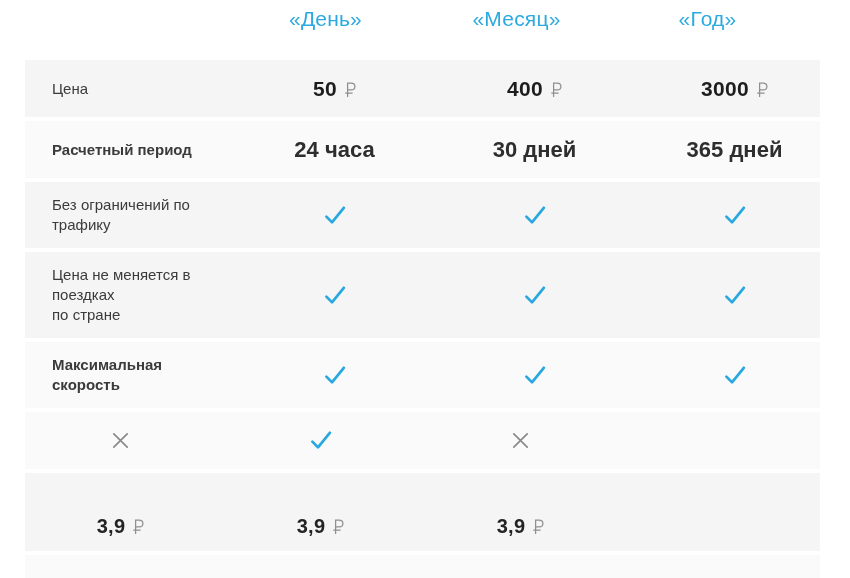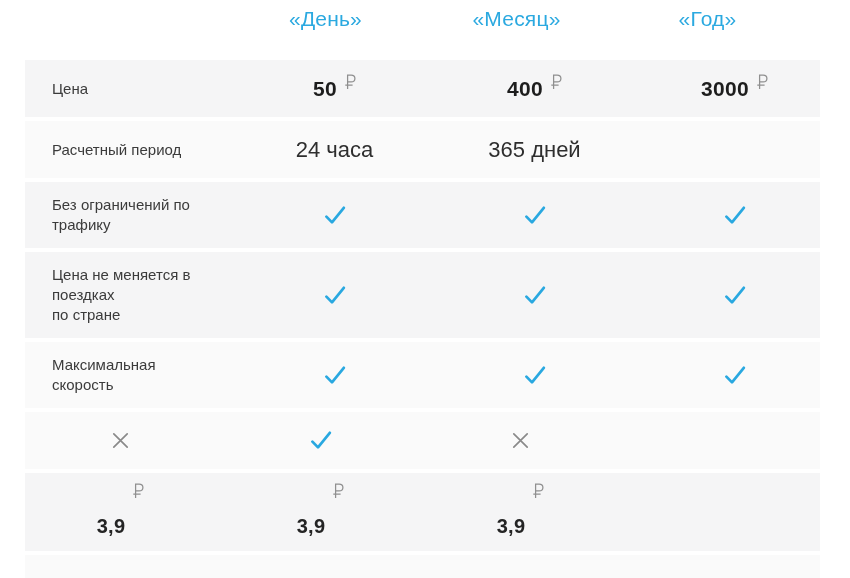--- a/index.html
+++ b/index.html
@@ -33,30 +33,30 @@
     letter-spacing:.2px;
   }
 
   
   .row{
     display:flex;align-items:center;box-sizing:border-box;
     min-height:57px;padding:13px 0;margin-bottom:4px;
     background:var(--rowbg);
     gap:9px;
   }
-  .row.alt{background:var(--rowbg-alt);}
+  .row.alt{background:var(--rowbg-alt);font-weight:bold;}
   .cell{box-sizing:border-box;}
   .cell.label{
     flex:0 0 205px;padding-left:27px;padding-right:10px;
     color:var(--label);font-size:15px;line-height:20px;
     white-space:pre-line;
   }
   .cell.value{
     flex:0 0 191px;text-align:center;
-    display:flex;align-items:flex-start;justify-content:center;
+    display:flex;align-items:flex-end;justify-content:center;
   }
   .plain{color:#2e2e2e;font-size:22px;}
   .price{color:var(--dark);font-size:21px;font-weight:700;letter-spacing:.3px;}
   .price-sm{color:#242424;font-size:20px;font-weight:600;letter-spacing:.3px;margin-top:29px;}
   .rub{margin-left:7px;position:relative;top:-3px;flex:0 0 auto;}
   svg{display:block;}
   .cell.value svg{display:inline-block;}
 </style>
 </head>
 <body>
@@ -92,20 +92,23 @@
               <path d="M3.6 15 V1 H7.1 C9.4 1 10.9 2.4 10.9 4.4 C10.9 6.4 9.4 7.9 7.1 7.9 H3.6 M1.3 11.2 H8.6" fill="none" stroke="var(--rub)" stroke-width="1.25"></path>
             </svg>
           </div>
         </div>
         <div class="row alt">
           <div class="cell label">Расчетный период</div>
           <div class="cell value">
             <span class="plain">24 часа</span>
           </div>
           <div class="cell value">
+            <span class="plain">30 дней</span>
+          </div>
+          <div class="cell value">
             <span class="plain">365 дней</span>
           </div>
         </div>
         <div class="row">
           <div class="cell label">Без ограничений по трафику</div>
           <div class="cell value">
             <svg width="22" height="19" viewBox="0 0 22 19">
               <path d="M2.4 10.6 L8 16.4 L19.8 1.8" fill="none" stroke="var(--check)" stroke-width="2.7" stroke-linecap="round" stroke-linejoin="round"></path>
             </svg>
           </div>

